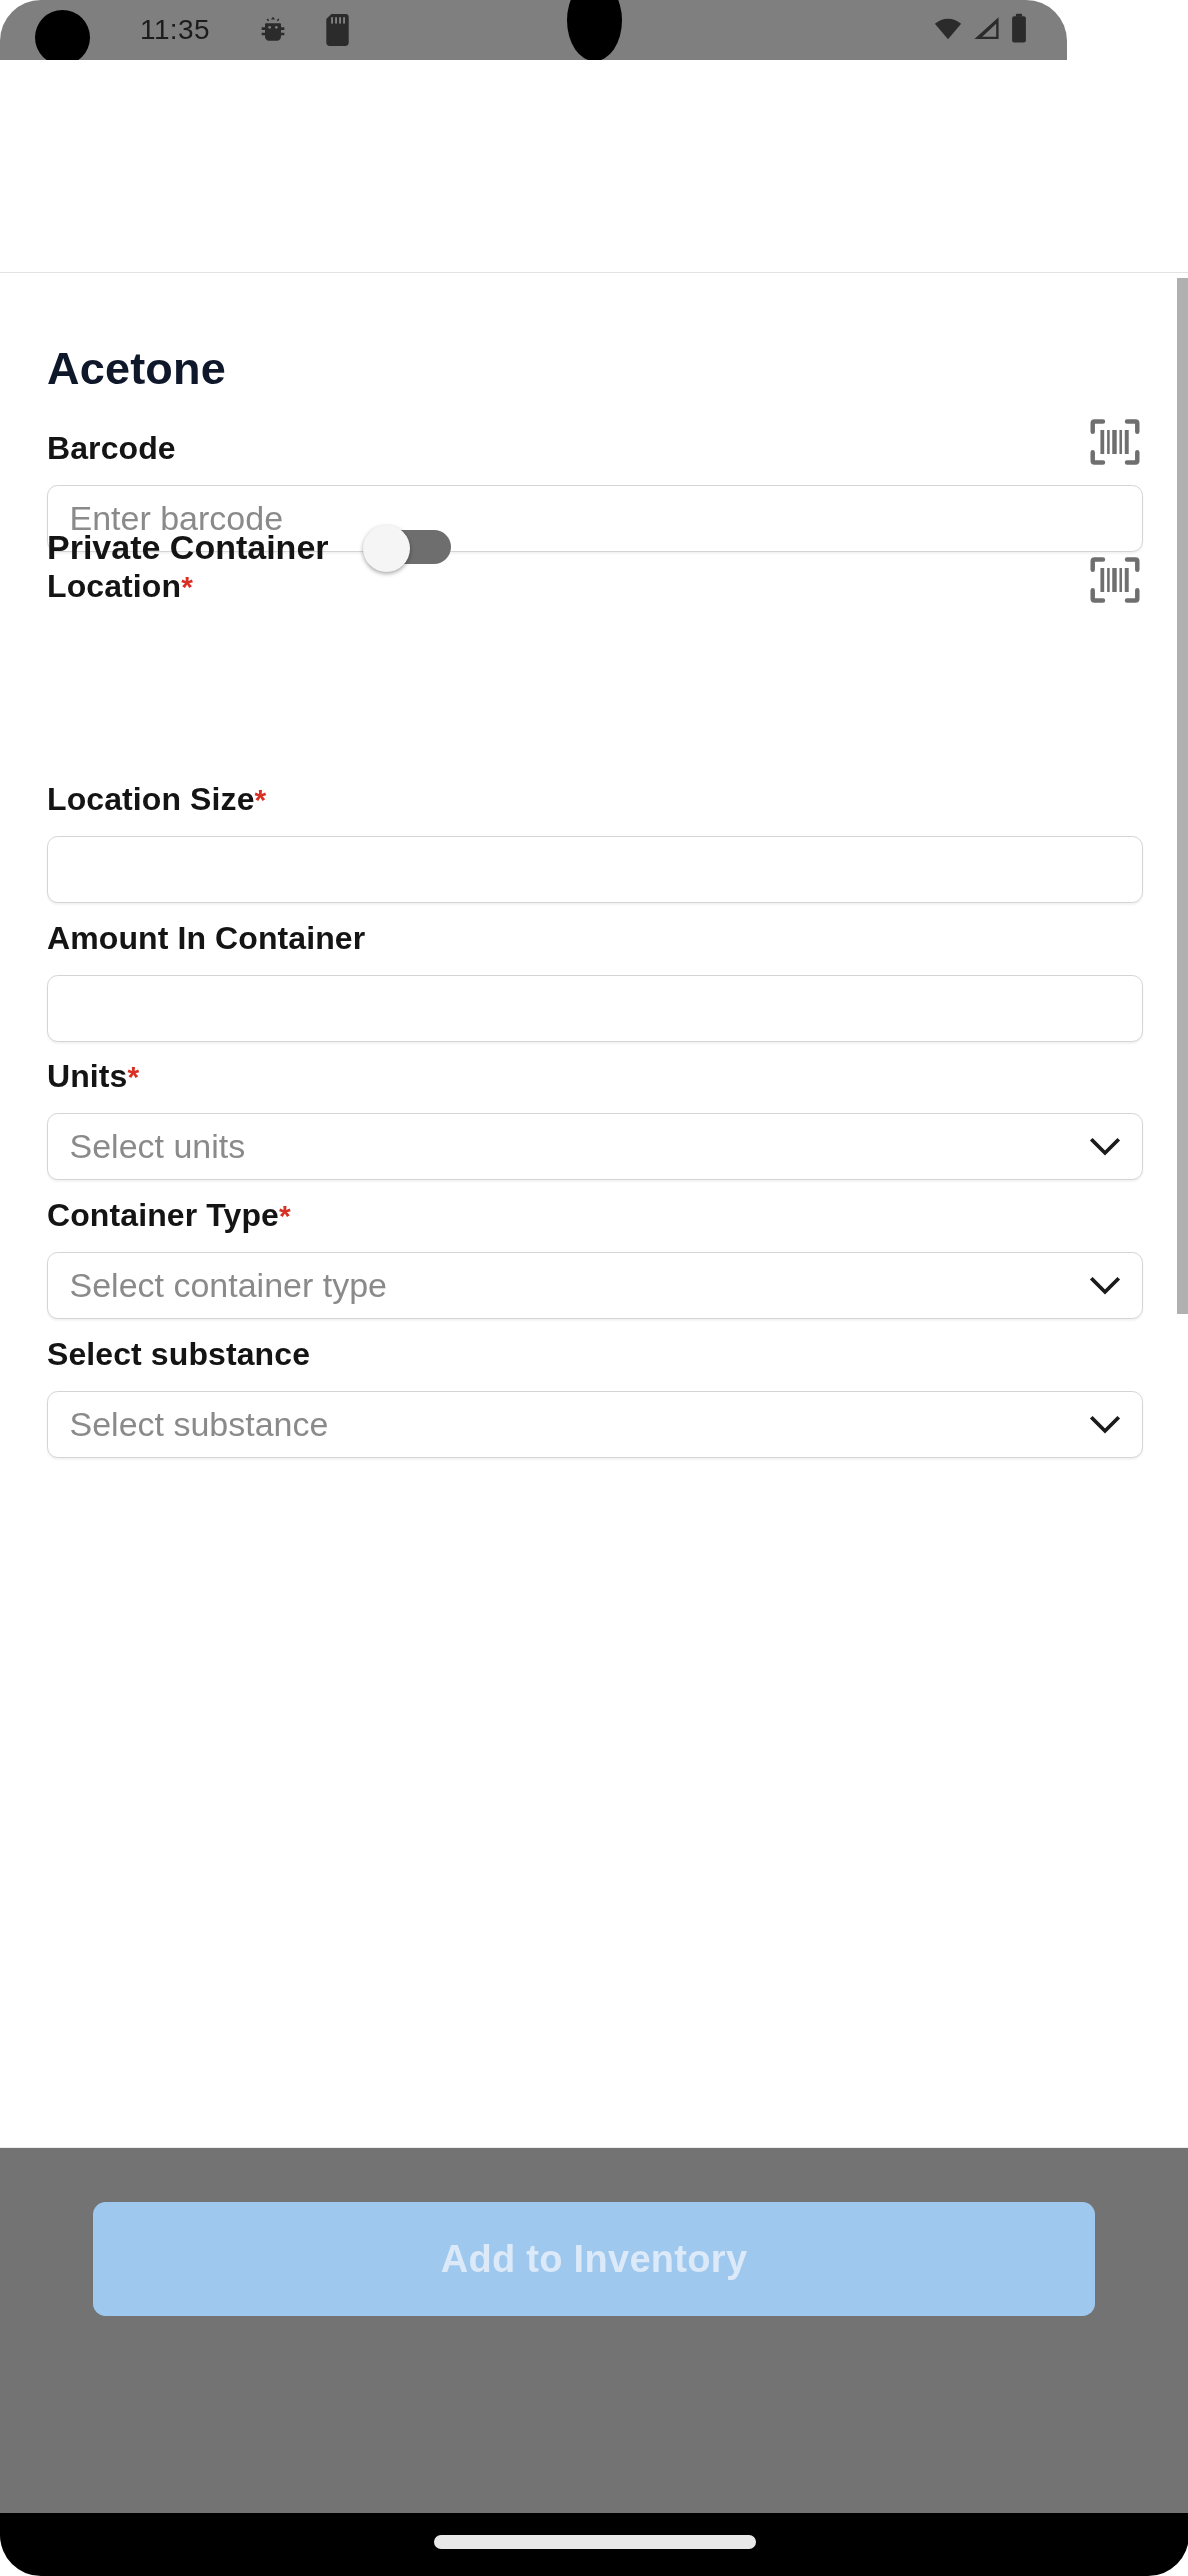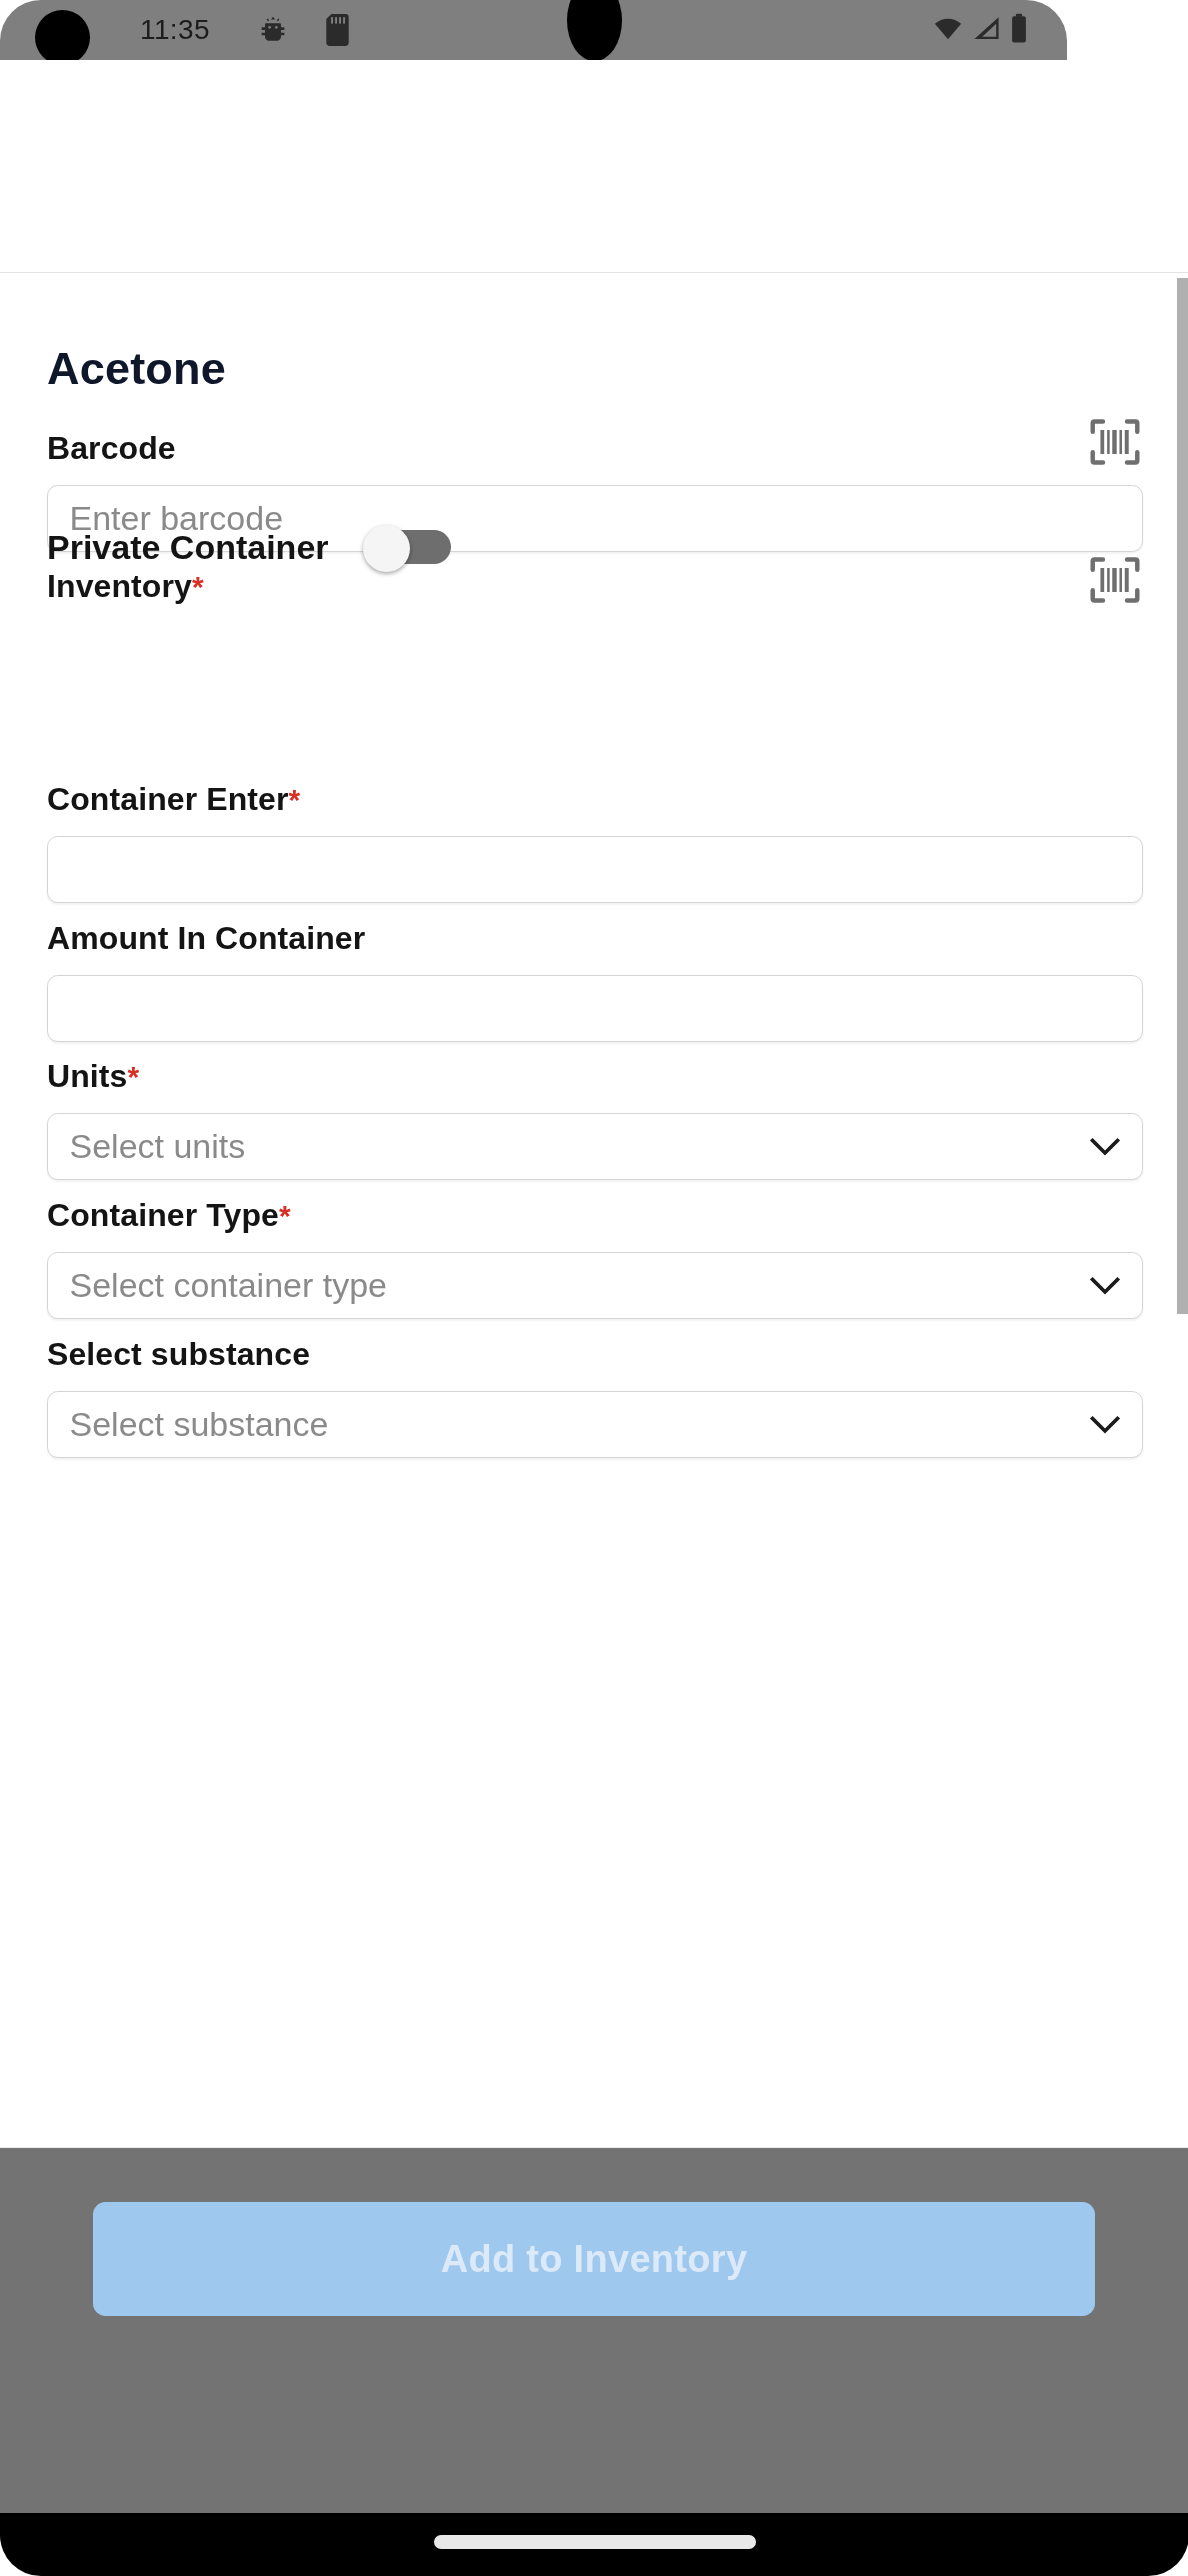--- a/index.html
+++ b/index.html
@@ -202,21 +202,21 @@
             <rect x="17.6" y="7" width="1.5" height="14" fill="#6f6f6f"></rect>
             <rect x="20.7" y="7" width="2.3" height="14" fill="#6f6f6f"></rect>
           </svg>
         </div>
         <div class="input-box">
           <span class="ph">Enter barcode</span>
         </div>
       </div>
 
       <div class="field" style="top:295px;">
-        <span class="field-label">Inventory</span><span class="req">*</span>
+        <span class="field-label">Location</span><span class="req">*</span>
         <div class="scan-icon-btn" style="top:-12.5px;">
           <svg class="barcode-glyph" viewBox="0 0 30 28">
             <path d="M2 8V3a1 1 0 011-1h5M28 8V3a1 1 0 00-1-1h-5M2 20v5a1 1 0 001 1h5M28 20v5a1 1 0 01-1 1h-5" stroke="#6f6f6f" stroke-width="2.6" fill="none" stroke-linecap="round"></path>
             <rect x="6.5" y="7" width="2.2" height="14" fill="#6f6f6f"></rect>
             <rect x="10.4" y="7" width="1.5" height="14" fill="#6f6f6f"></rect>
             <rect x="13.4" y="7" width="2.6" height="14" fill="#6f6f6f"></rect>
             <rect x="17.6" y="7" width="1.5" height="14" fill="#6f6f6f"></rect>
             <rect x="20.7" y="7" width="2.3" height="14" fill="#6f6f6f"></rect>
           </svg>
         </div>
@@ -224,21 +224,21 @@
 
       <div class="toggle-row" style="top:252px;" id="pcrow">
         <span class="toggle-label">Private Container</span>
         <div class="switch">
           <div class="switch-track"></div>
           <div class="switch-knob"></div>
         </div>
       </div>
 
       <div class="field" style="top:508px;">
-        <span class="field-label">Container Enter</span><span class="req">*</span>
+        <span class="field-label">Location Size</span><span class="req">*</span>
         <div class="input-box">
           <span class="val"></span>
         </div>
       </div>
 
       <div class="field" style="top:647px;">
         <span class="field-label">Amount In Container</span>
         <div class="input-box">
           <span class="val"></span>
         </div>

